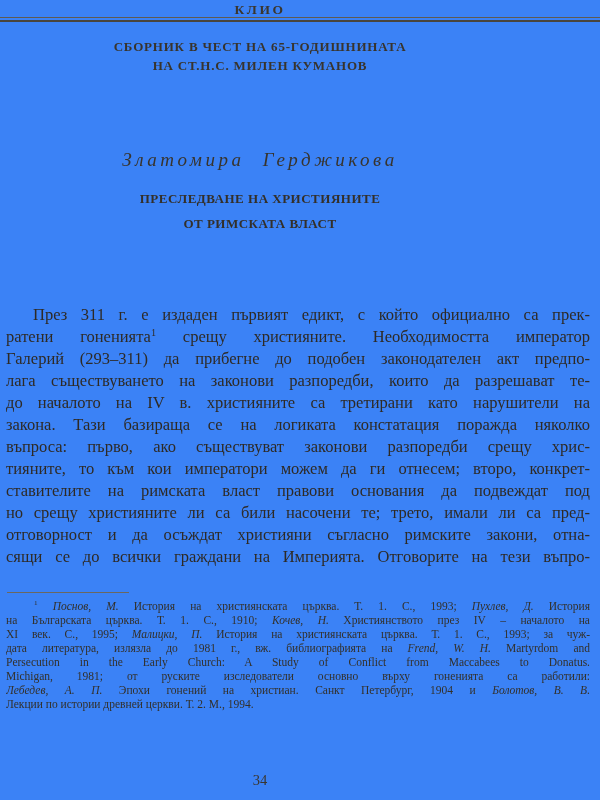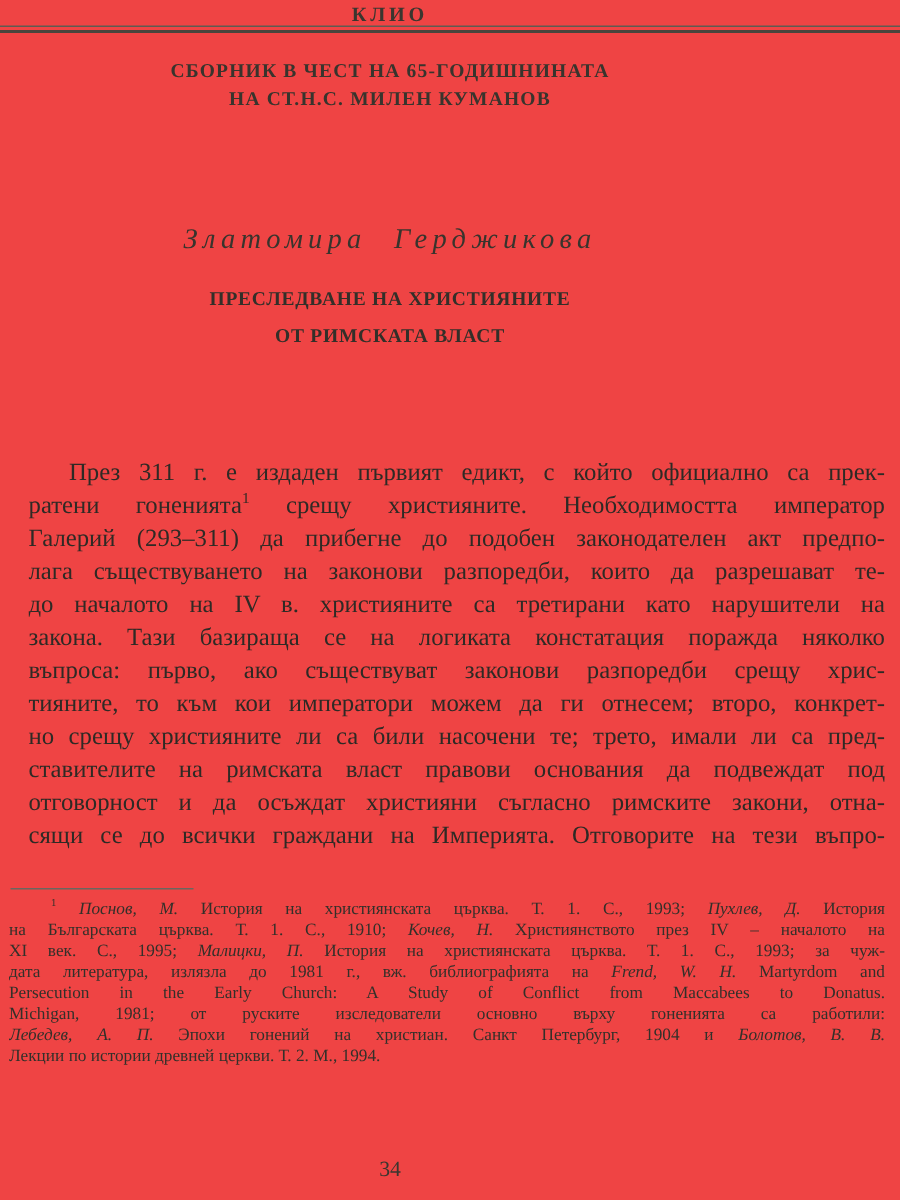--- a/index.html
+++ b/index.html
@@ -1,19 +1,19 @@
 <!DOCTYPE html>
 <html><head>
 <meta charset="utf-8">
 <style>
   html,body { margin:0; padding:0; }
   body { background:#e8e8e6; }
   .page {
     position:relative; width:600px; height:800px; margin:0 auto;
-    background:#ef4444;
+    background:#3b82f6;
     font-family:"Liberation Serif","DejaVu Serif",serif;
     color:#2b2723; overflow:hidden;
   }
   .runhead {
     position:absolute; top:2px; left:0; right:80px; text-align:center;
     font-size:13.5px; font-weight:bold; letter-spacing:2.5px; color:#3a362f;
   }
   .dblrule {
     position:absolute; top:17px; left:0; width:600px; height:2px;
     border-top:1px solid #5f5b52; border-bottom:2px solid #49453d;
@@ -28,21 +28,21 @@
     font-style:italic; font-size:19px; letter-spacing:3.5px;
     word-spacing:10px; color:#38342d;
   }
   .title {
     position:absolute; top:186px; left:0; right:80px; text-align:center;
     font-weight:bold; font-size:13px; line-height:25px;
     letter-spacing:0.5px; color:#332f29;
   }
   .body {
     position:absolute; top:304px; left:6px; right:10px;
-    font-size:16.5px; line-height:22px; color:#2e2a25;margin-left:13px;
+    font-size:16.5px; line-height:22px; color:#2e2a25;
   }
   .bline {
     text-align:justify; text-align-last:justify;
     height:22px; overflow:hidden;
   }
   .bline.first { text-indent:27px; }
   sup { font-size:0.62em; line-height:0; }
   .fnrule {
     position:absolute; top:592px; left:7px; width:122px;
     border-top:1.5px solid #6b675f;
@@ -82,22 +82,22 @@
 
   <div class="body">
     <div class="bline first">През 311 г. е издаден първият едикт, с който официално са прек-</div>
     <div class="bline"><span>ратени гоненията</span><sup>1</sup><span> срещу християните. Необходимостта император</span></div>
     <div class="bline">Галерий (293–311) да прибегне до подобен законодателен акт предпо-</div>
     <div class="bline">лага съществуването на законови разпоредби, които да разрешават те-</div>
     <div class="bline">до началото на IV в. християните са третирани като нарушители на</div>
     <div class="bline">закона. Тази базираща се на логиката констатация поражда няколко</div>
     <div class="bline">въпроса: първо, ако съществуват законови разпоредби срещу хрис-</div>
     <div class="bline">тияните, то към кои императори можем да ги отнесем; второ, конкрет-</div>
+    <div class="bline">ставителите на римската власт правови основания да подвеждат под</div>
     <div class="bline">но срещу християните ли са били насочени те; трето, имали ли са пред-</div>
-    <div class="bline">ставителите на римската власт правови основания да подвеждат под</div>
     <div class="bline">отговорност и да осъждат християни съгласно римските закони, отна-</div>
     <div class="bline">сящи се до всички граждани на Империята. Отговорите на тези въпро-</div>
   </div>
 
   <div class="fnrule"></div>
 
   <div class="footnote">
     <div class="fline indent"><sup>1</sup><span> </span><span class="it">Поснов, М.</span><span> История на християнската църква. Т. 1. С., 1993; </span><span class="it">Пухлев, Д.</span><span> История</span></div>
     <div class="fline"><span>на Българската църква. Т. 1. С., 1910; </span><span class="it">Кочев, Н.</span><span> Християнството през IV – началото на</span></div>
     <div class="fline"><span>XI век. С., 1995; </span><span class="it">Малицки, П.</span><span> История на християнската църква. Т. 1. С., 1993; за чуж-</span></div>

